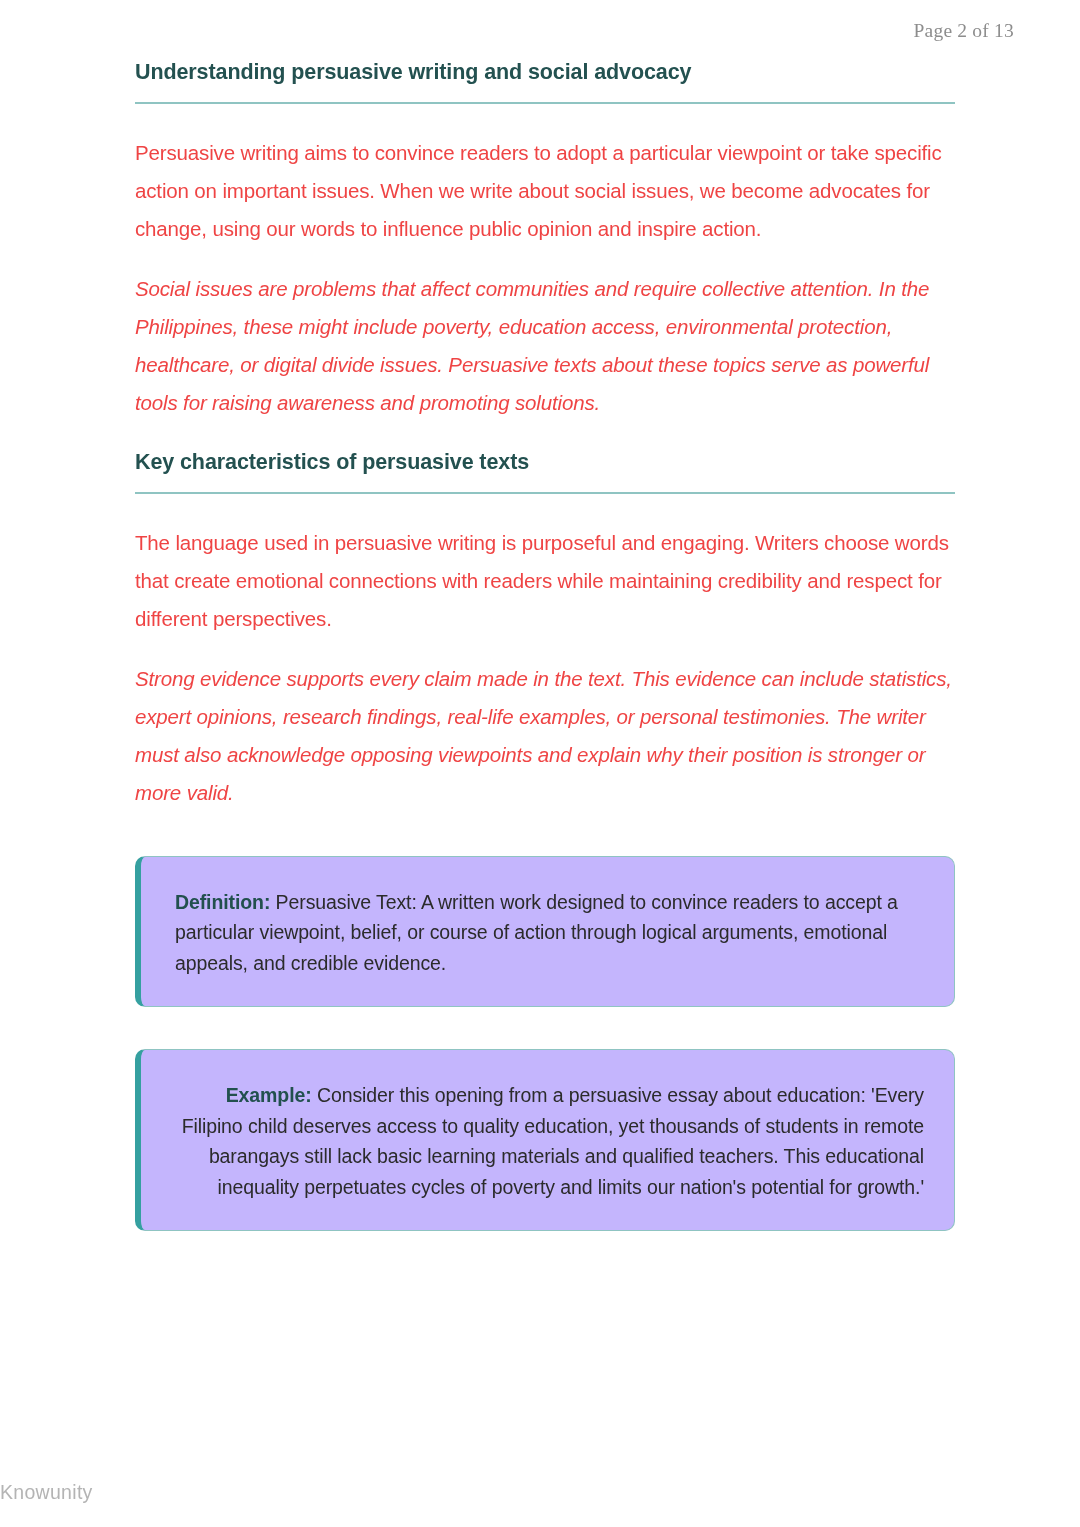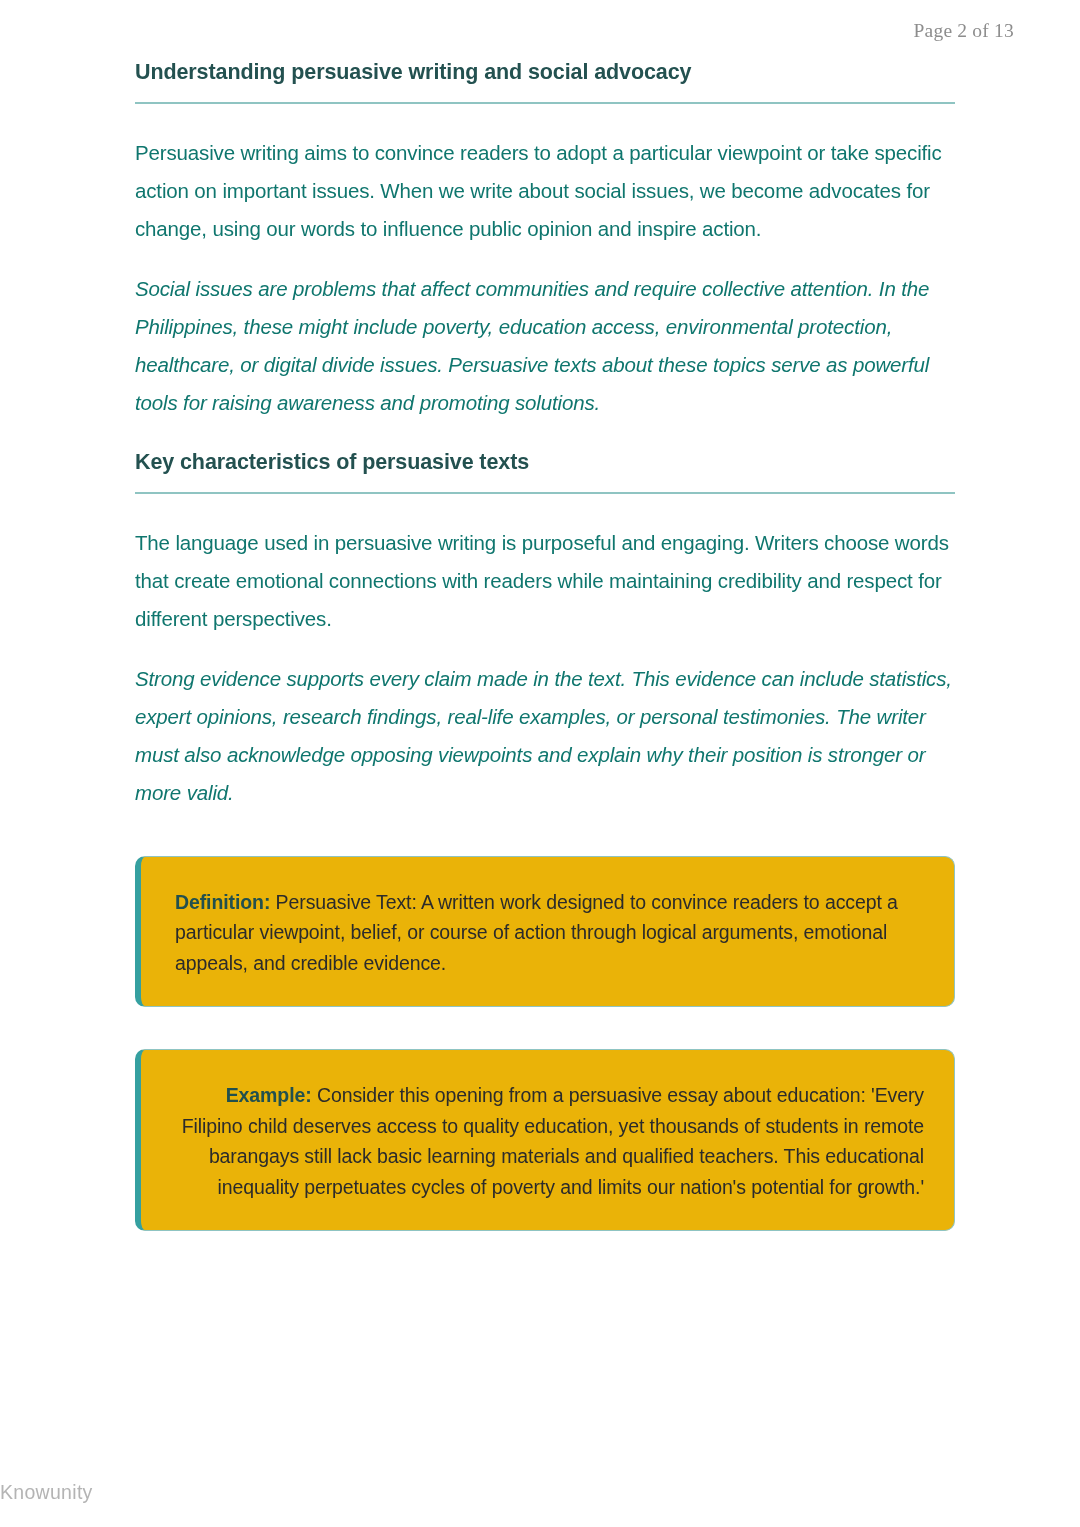--- a/index.html
+++ b/index.html
@@ -55,36 +55,36 @@
     margin: 0 0 0 0;
   }
 
   .heading-block.first { margin-top: 0; }
   .heading-block.second { margin-top: 28px; }
 
   
   .para {
     font-size: 20.5px;
     line-height: 38px;
-    color: #0f766e;
+    color: #ef4444;
     margin: 0;
     letter-spacing: -0.15px;
   }
 
   .paras-wrap { margin-top: 30px; }
   .para + .para { margin-top: 22px; font-style: italic; }
 
   
   .callout {
     position: relative;
     box-sizing: border-box;
     border: 1.5px solid #8fc4c2;
     border-left: 6px solid #35a0a0;
     border-radius: 10px;
-    background: #eab308;
+    background: #c4b5fd;
     padding: 30px 30px 28px 34px;
   }
 
   .callout-text {
     font-size: 19.5px;
     line-height: 30.5px;
     color: #2b2b2b;
     margin: 0;
     letter-spacing: -0.1px;
   }

